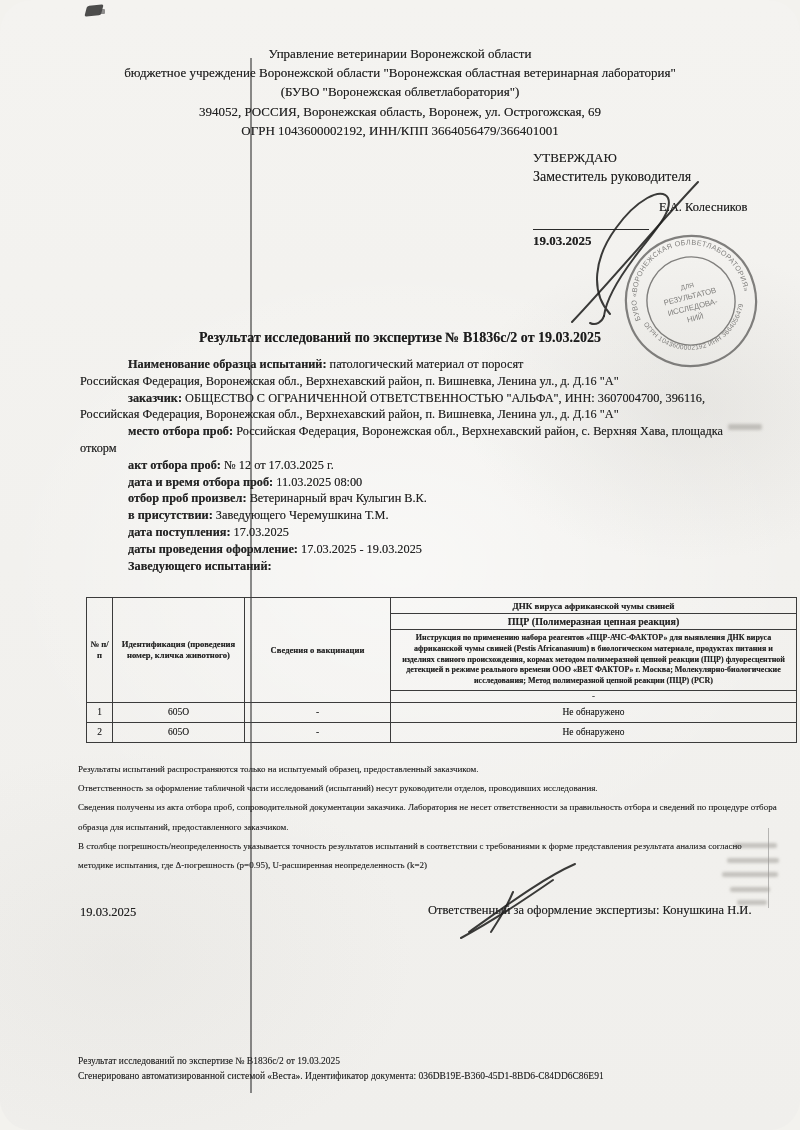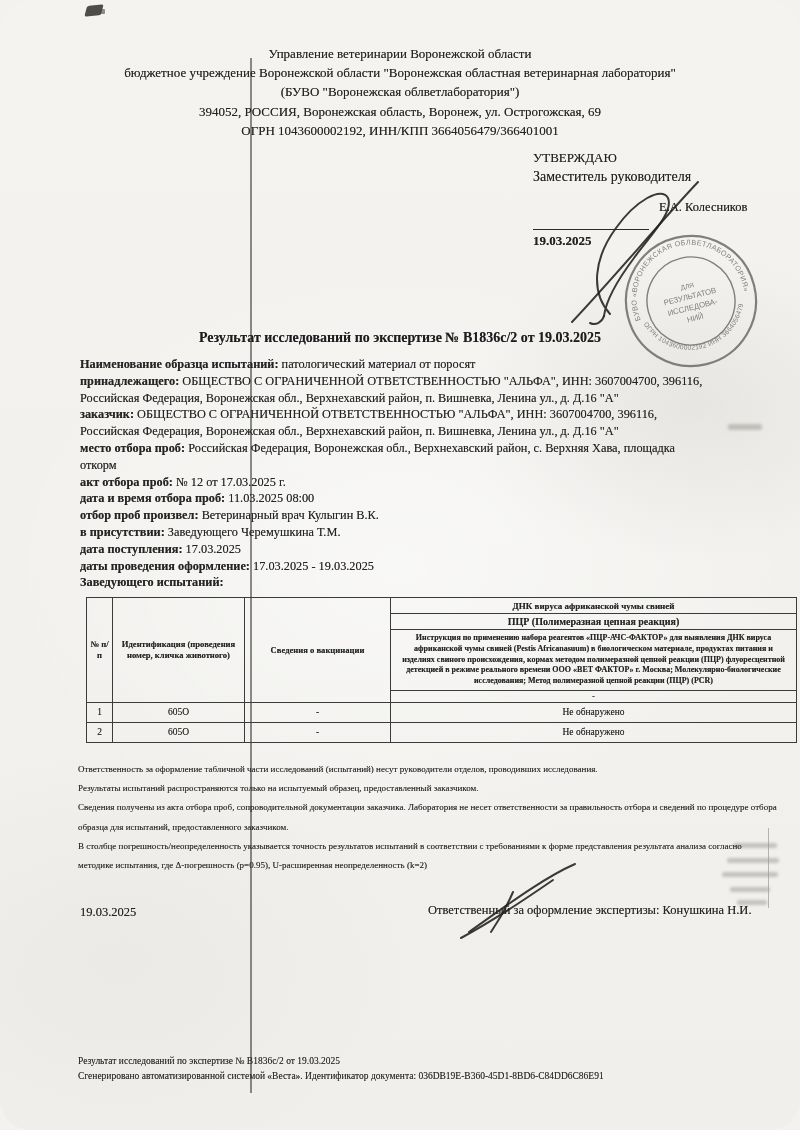--- a/index.html
+++ b/index.html
@@ -32,21 +32,21 @@
   
   .stamp{position:absolute;left:621px;top:231px;width:140px;height:140px;color:#646361;opacity:.8;}
   .stamp text{fill:currentColor;font-family:"Liberation Sans",sans-serif;}
   
   .title{position:absolute;top:330px;left:0;width:800px;text-align:center;
          font-size:14px;font-weight:bold;color:#1d1d1d;}
   
   .details{position:absolute;left:80px;top:356px;width:690px;
            font-size:12.3px;line-height:16.8px;color:#242424;}
   .detail-line{white-space:nowrap;}
-  .detail-line .lbl{font-weight:bold;}
+  .detail-line .lbl{font-weight:bold;margin-left:48px;}
   
   .rtable{position:absolute;left:86px;top:597px;border-collapse:collapse;
           table-layout:fixed;width:710px;color:#262626;}
   .rtable td{border:1px solid #3b3b3b;text-align:center;vertical-align:middle;
              padding:0 2px;overflow:hidden;}
   .rtable .hsmall{font-size:8.6px;font-weight:bold;line-height:10.6px;}
   .rtable .rh1{height:15px;font-size:9px;font-weight:bold;}
   .rtable .rh2{height:15px;font-size:10px;font-weight:bold;}
   .rtable .rh3{font-size:8px;font-weight:bold;line-height:10.8px;padding:3px 8px;}
   .rtable .rh4{height:11px;font-size:9px;line-height:9px;}
@@ -128,21 +128,20 @@
       <text x="70" y="68" text-anchor="middle" font-size="7.8">РЕЗУЛЬТАТОВ</text>
       <text x="70" y="79" text-anchor="middle" font-size="7.8">ИССЛЕДОВА-</text>
       <text x="70" y="90" text-anchor="middle" font-size="7.8">НИЙ</text>
     </g>
   </svg>
 
   <div class="title ink">Результат исследований по экспертизе № В1836с/2 от 19.03.2025</div>
 
   <div class="details ink">
       <div class="detail-line"><span class="lbl">Наименование образца испытаний:</span><span> патологический материал от поросят</span></div>
-      <div class="detail-line"><span class="lbl">принадлежащего:</span><span> ОБЩЕСТВО С ОГРАНИЧЕННОЙ ОТВЕТСТВЕННОСТЬЮ "АЛЬФА", ИНН: 3607004700, 396116,</span></div>
       <div class="detail-line"><span>Российская Федерация, Воронежская обл., Верхнехавский район, п. Вишневка, Ленина ул., д. Д.16 "А"</span></div>
       <div class="detail-line"><span class="lbl">заказчик:</span><span> ОБЩЕСТВО С ОГРАНИЧЕННОЙ ОТВЕТСТВЕННОСТЬЮ "АЛЬФА", ИНН: 3607004700, 396116,</span></div>
       <div class="detail-line"><span>Российская Федерация, Воронежская обл., Верхнехавский район, п. Вишневка, Ленина ул., д. Д.16 "А"</span></div>
       <div class="detail-line"><span class="lbl">место отбора проб:</span><span> Российская Федерация, Воронежская обл., Верхнехавский район, с. Верхняя Хава, площадка</span></div>
       <div class="detail-line"><span>откорм</span></div>
       <div class="detail-line"><span class="lbl">акт отбора проб:</span><span> № 12 от 17.03.2025 г.</span></div>
       <div class="detail-line"><span class="lbl">дата и время отбора проб:</span><span> 11.03.2025 08:00</span></div>
       <div class="detail-line"><span class="lbl">отбор проб произвел:</span><span> Ветеринарный врач Кулыгин В.К.</span></div>
       <div class="detail-line"><span class="lbl">в присутствии:</span><span> Заведующего Черемушкина Т.М.</span></div>
       <div class="detail-line"><span class="lbl">дата поступления:</span><span> 17.03.2025</span></div>
@@ -182,22 +181,22 @@
         <tr class="drow">
           <td>2</td>
           <td>605О</td>
           <td>-</td>
           <td>Не обнаружено</td>
         </tr>
       </tbody>
   </table>
 
   <div class="footnotes ink">
+      <p>Результаты испытаний распространяются только на испытуемый образец, предоставленный заказчиком.</p>
       <p>Ответственность за оформление табличной части исследований (испытаний) несут руководители отделов, проводивших исследования.</p>
-      <p>Результаты испытаний распространяются только на испытуемый образец, предоставленный заказчиком.</p>
       <p>Сведения получены из акта отбора проб, сопроводительной документации заказчика. Лаборатория не несет ответственности за правильность отбора и сведений по процедуре отбора образца для испытаний, предоставленного заказчиком.</p>
       <p>В столбце погрешность/неопределенность указывается точность результатов испытаний в соответствии с требованиями к форме представления результата анализа согласно методике испытания, где Δ-погрешность (p=0.95), U-расширенная неопределенность (k=2)</p>
     </div>
 
   <div class="signoff-date ink">19.03.2025</div>
   <svg class="sig2" viewBox="0 0 135 85">
     <path d="M14 74 C48 50 88 20 120 6"></path>
     <path d="M6 80 C36 64 72 40 98 22"></path>
     <path d="M58 34 C52 48 44 62 36 74"></path>
   </svg>

